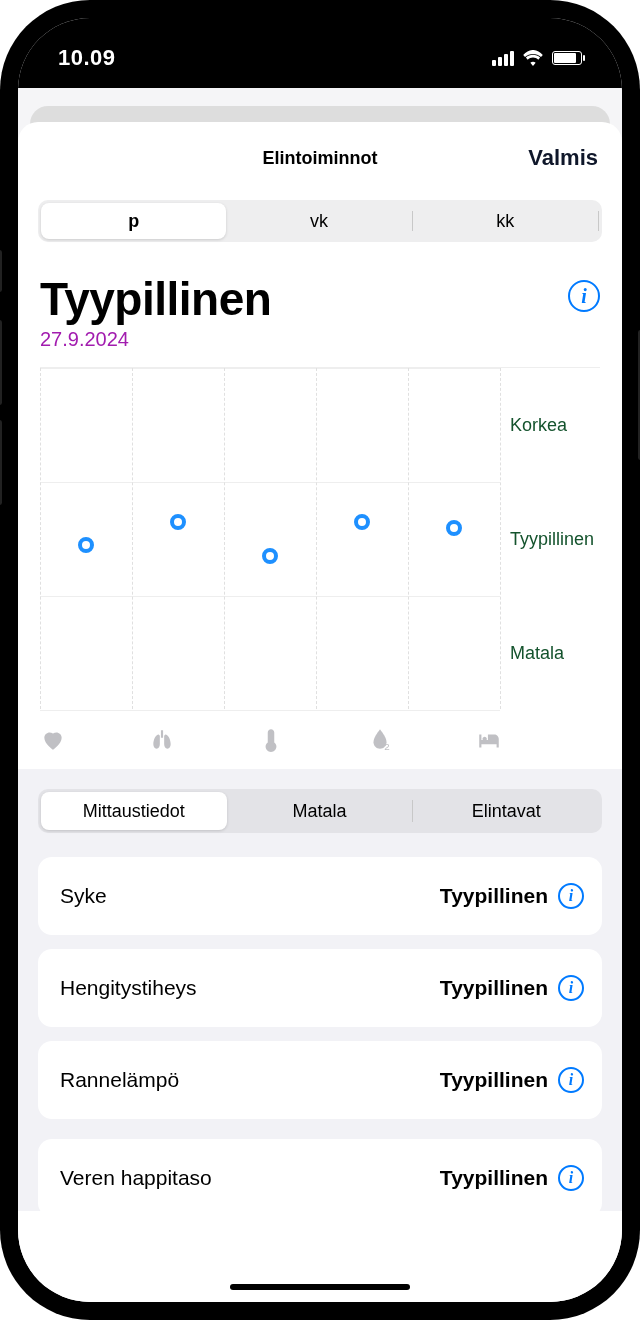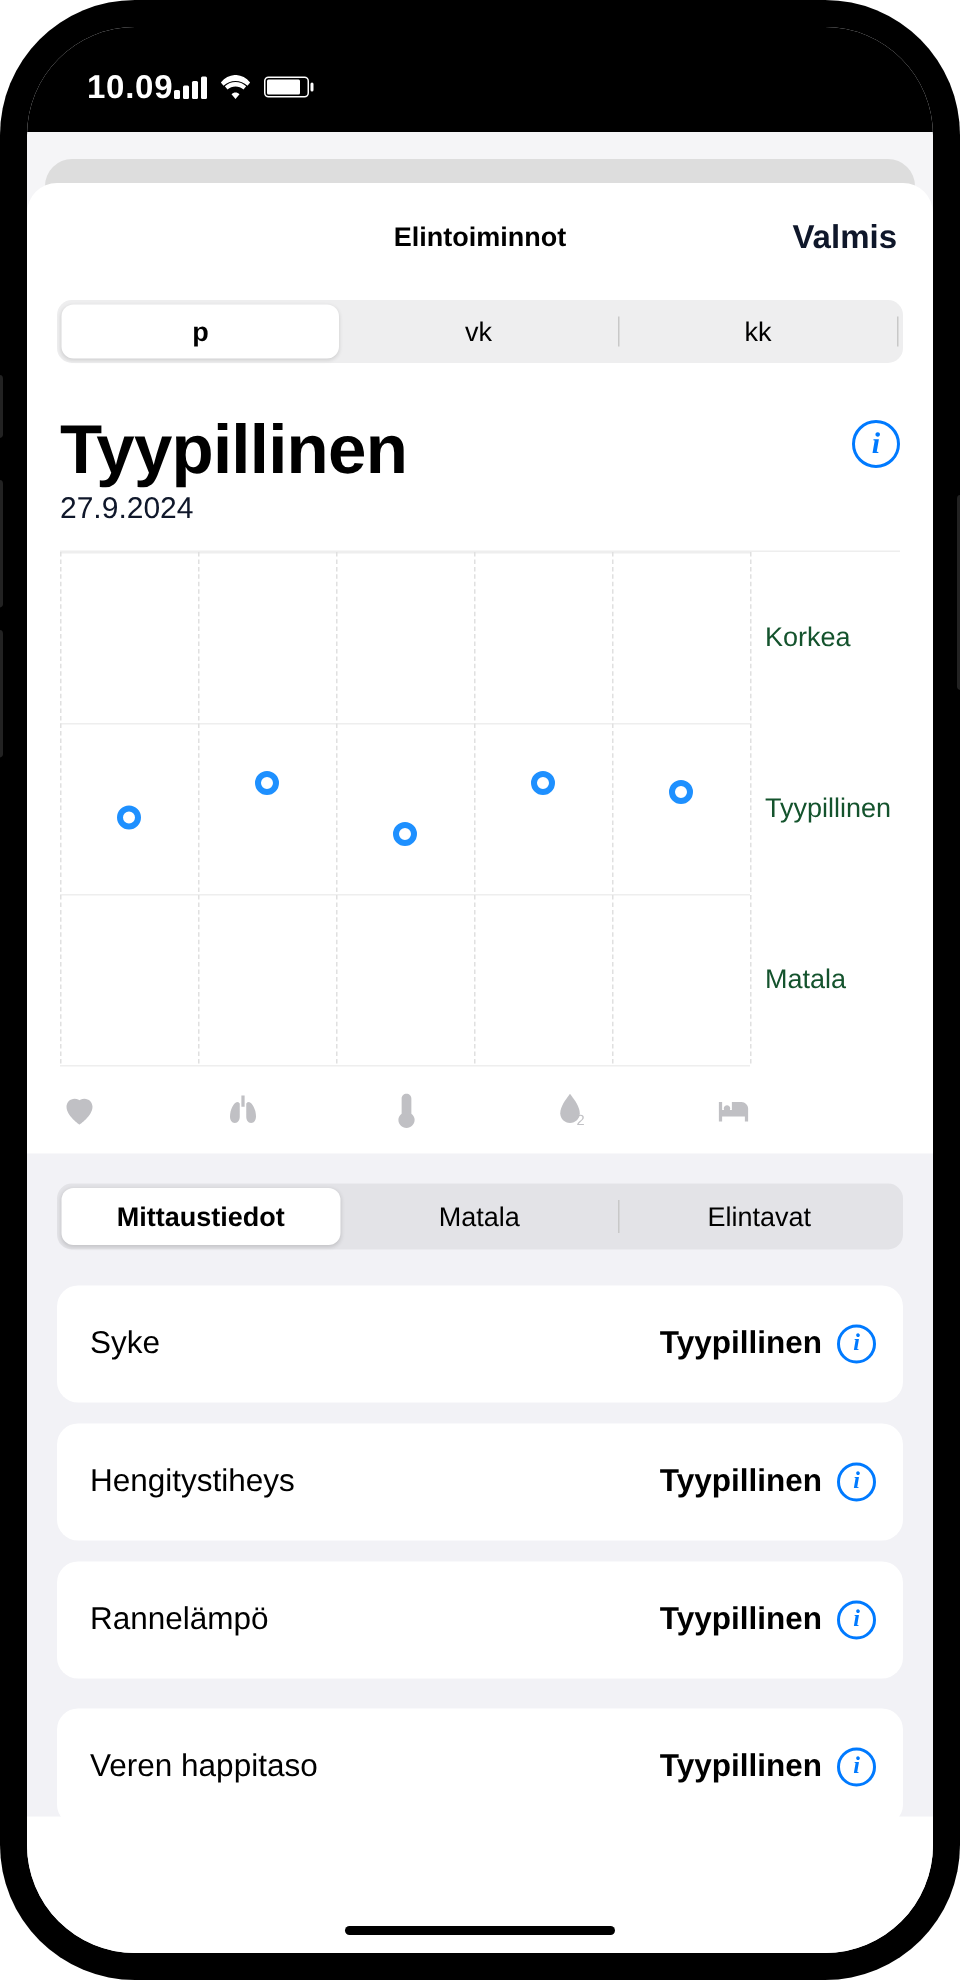--- a/index.html
+++ b/index.html
@@ -23,20 +23,21 @@
     width: 100%;
     height: 100%;
     background: #f5f5f7;
     border-radius: 72px;
     overflow: hidden;
     position: relative;
   }
   .status-bar {
     height: 70px;
     display: flex;
+    justify-content: space-between;
     align-items: center;
     padding: 10px 40px 0 40px;
     background: #000;
     color: #fff;
   }
   .status-time { font-size: 22px; font-weight: 600; letter-spacing: 0.5px; }
   .status-right { display: flex; gap: 8px; align-items: center; }
   .signal { display: flex; gap: 2px; align-items: flex-end; }
   .signal span { width: 4px; background: #fff; border-radius: 1px; }
   .signal span:nth-child(1){height:6px;} .signal span:nth-child(2){height:9px;}
@@ -75,21 +76,21 @@
     flex: 1; display: flex; align-items: center; justify-content: center;
     font-size: 18px; color: #000; position: relative;
   }
   .seg-item.selected {
     background: #fff; border-radius: 8px; font-weight: 600;
     box-shadow: 0 1px 3px rgba(0,0,0,0.15);
   }
   .seg-div { width:1px; height:20px; background:#c8c8c8; align-self:center; }
   .headline { padding: 30px 22px 8px 22px; position: relative; }
   .headline h1 { font-size: 46px; font-weight: 700; letter-spacing: -0.5px; }
-  .headline .date { font-size: 20px; color: #0f172a; margin-top: 2px; }
+  .headline .date { font-size: 20px; color: #a21caf; margin-top: 2px; }
   .info-circle {
     position: absolute; right: 22px; top: 38px;
     width: 32px; height: 32px; border: 2.5px solid #007aff; border-radius: 50%;
     color: #007aff; display:flex; align-items:center; justify-content:center;
     font-family: Georgia, serif; font-style: italic; font-weight: 700; font-size: 20px;
   }
   .chart-wrap { padding: 8px 22px 4px 22px; }
   .chart-area {
     height: 350px; position: relative; border-top:1px solid #eee;
   }
@@ -112,21 +113,21 @@
   .xicon { width:26px; height:26px; }
   .lower { background:#f2f2f6; padding:20px 20px 0 20px; margin-top:12px; }
   .seg2 {
     background:#e3e3e7; border-radius:10px; display:flex; padding:3px; height:44px;
   }
   .seg2 .s2 {
     flex:1; display:flex; align-items:center; justify-content:center;
     font-size:18px; color:#000;
   }
   .seg2 .s2.sel {
-    background:#fff; border-radius:8px; font-weight:700;
+    background:#fff; border-radius:8px; font-weight:400;
     box-shadow:0 1px 3px rgba(0,0,0,0.15);
   }
   .seg2 .sdiv { width:1px; height:22px; background:#c8c8c8; align-self:center; }
   .rows { margin-top:24px; }
   .row {
     background:#fff; border-radius:14px; height:78px; margin-bottom:14px;
     display:flex; align-items:center; padding:0 18px 0 22px;
     justify-content:space-between;
   }
   .row-label { font-size:21px; }

